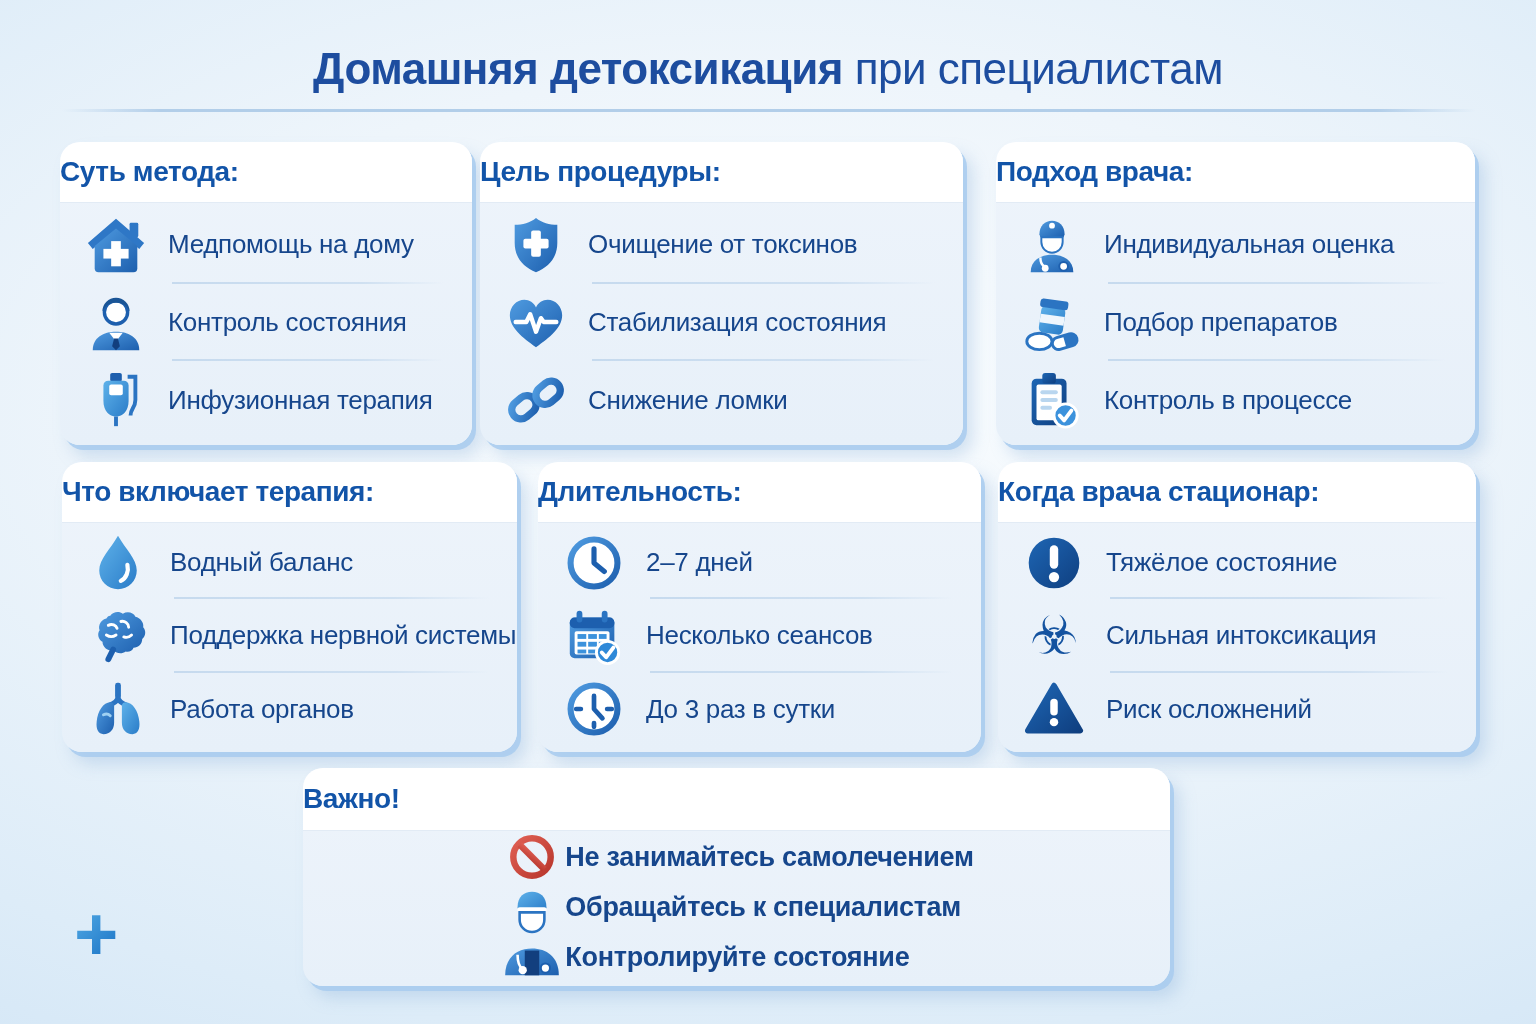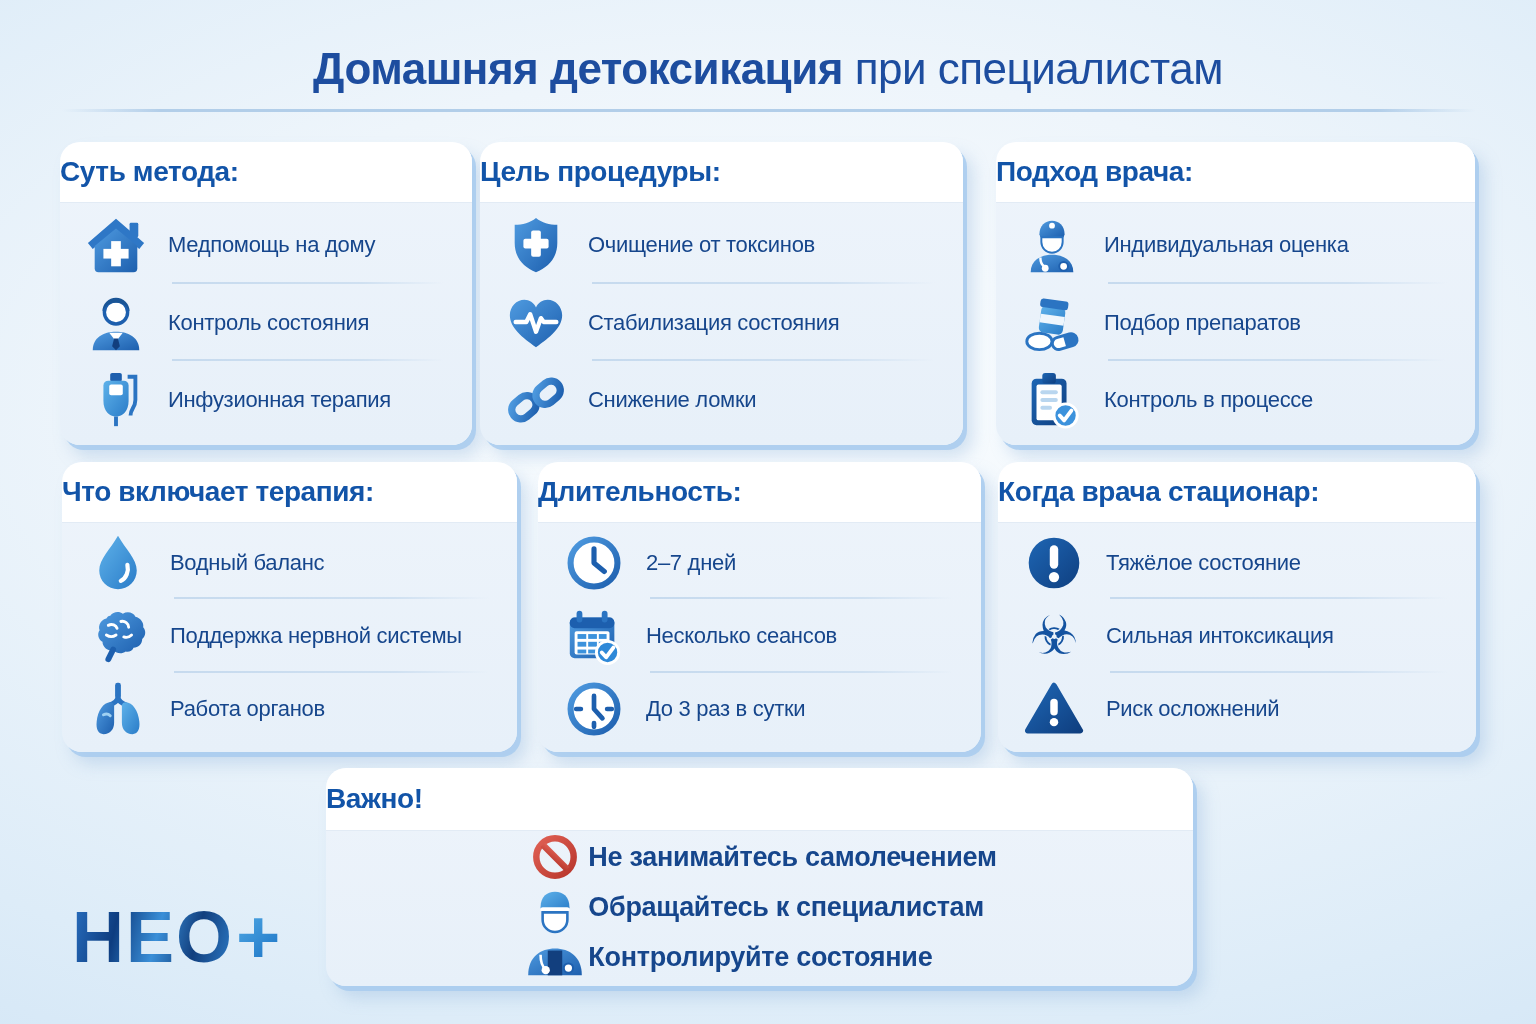--- a/index.html
+++ b/index.html
@@ -46,21 +46,21 @@
   .item { display:flex; align-items:center; position:relative; flex:1 1 0; min-height:0; }
   .item:not(:last-child)::after {
     content:""; position:absolute; left:88px; right:2px; bottom:0; height:2px;
     background:linear-gradient(90deg,#c6daee 0%, #cfe0f1 70%, rgba(207,224,241,0) 100%);
   }
   .icon {
     width:64px; height:64px; flex:0 0 64px; margin-right:20px;
     display:flex; align-items:center; justify-content:center;
   }
   .item-label {
-    font-size:22px; font-weight:400; color:#16468c; letter-spacing:-0.3px; white-space:nowrap;
+    font-size:26px; font-weight:400; color:#16468c; letter-spacing:-0.3px; white-space:nowrap;
   }
   .uni-icon {
     font-family:"DejaVu Sans",sans-serif; font-size:54px; font-weight:700;
     color:#1453a0; line-height:1;
   }
   
   .imp-body {
     height:calc(100% - 62px);
     display:grid; grid-template-columns:66px auto; 
     grid-template-rows:50px 50px 50px; align-items:center;
@@ -374,21 +374,21 @@
             <path d="M32 7 L60 55 H4 Z" fill="url(#gD)" stroke="url(#gD)" stroke-width="6" stroke-linejoin="round"></path>
             <rect x="28" y="21" width="8" height="18" rx="4" fill="#fff"></rect>
             <circle cx="32" cy="46" r="4.5" fill="#fff"></circle>
           </svg>
         </span>
         <span class="item-label">Риск осложнений</span>
       </div>
     </div>
   </section>
 
-  <section class="card" style="left:326px; top:768px; width:867px; height:218px">
+  <section class="card" style="left:303px; top:768px; width:867px; height:218px">
     <header class="card-header imp-header">
       <h2 class="card-title">Важно!</h2>
     </header>
     <div class="imp-body">
       <span class="imp-icon">
         <svg viewBox="0 0 64 64" width="46" height="46">
           <circle cx="32" cy="32" r="26" fill="none" stroke="url(#gR)" stroke-width="9"></circle>
           <rect x="8" y="27.5" width="48" height="9" fill="url(#gR)" transform="rotate(45 32 32)"></rect>
         </svg>
       </span>
@@ -404,17 +404,16 @@
           <circle cx="23" cy="81" r="4" fill="#fff"></circle>
           <circle cx="45" cy="79" r="4.5" fill="#fff" stroke="#1d5fae" stroke-width="2"></circle>
         </svg>
       </span>
       <span class="imp-label">Обращайтесь к специалистам</span>
       <span class="imp-label">Контролируйте состояние</span>
     </div>
   </section>
 
   <div class="logo">
-    <span class="logo-text">НЕО</span>
     <span class="logo-plus">+</span>
   </div>
 
 </div>
 
 </body></html>

